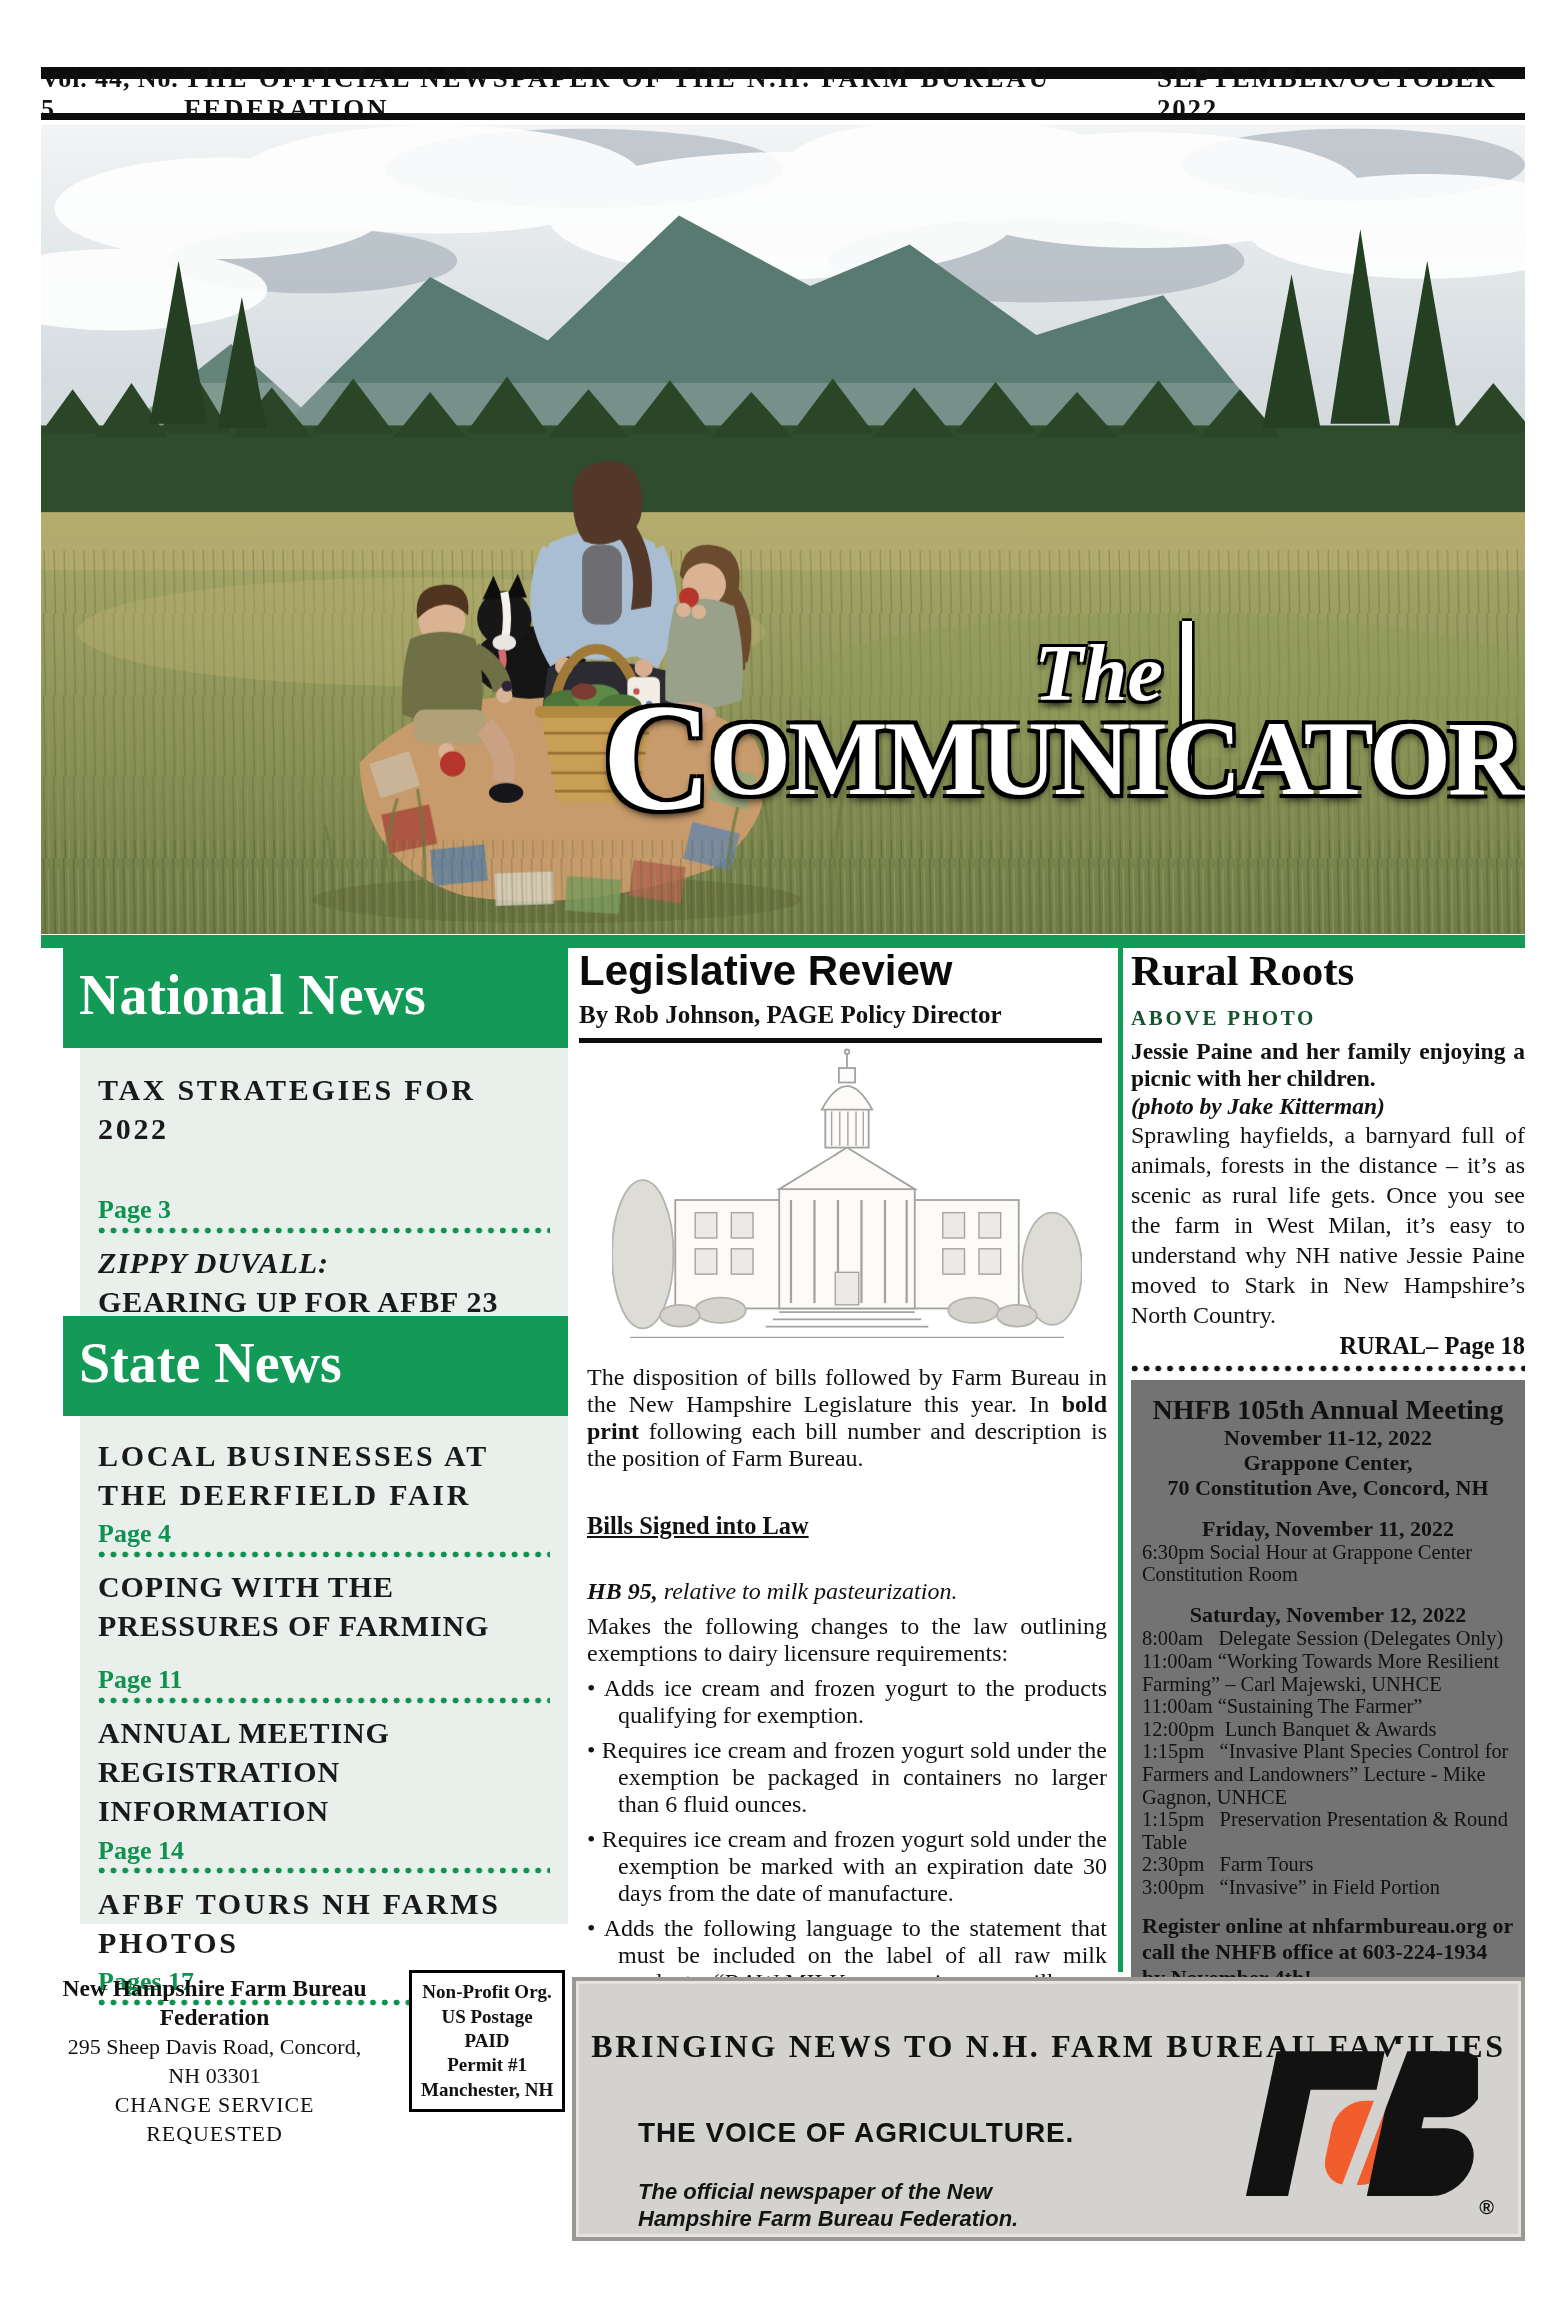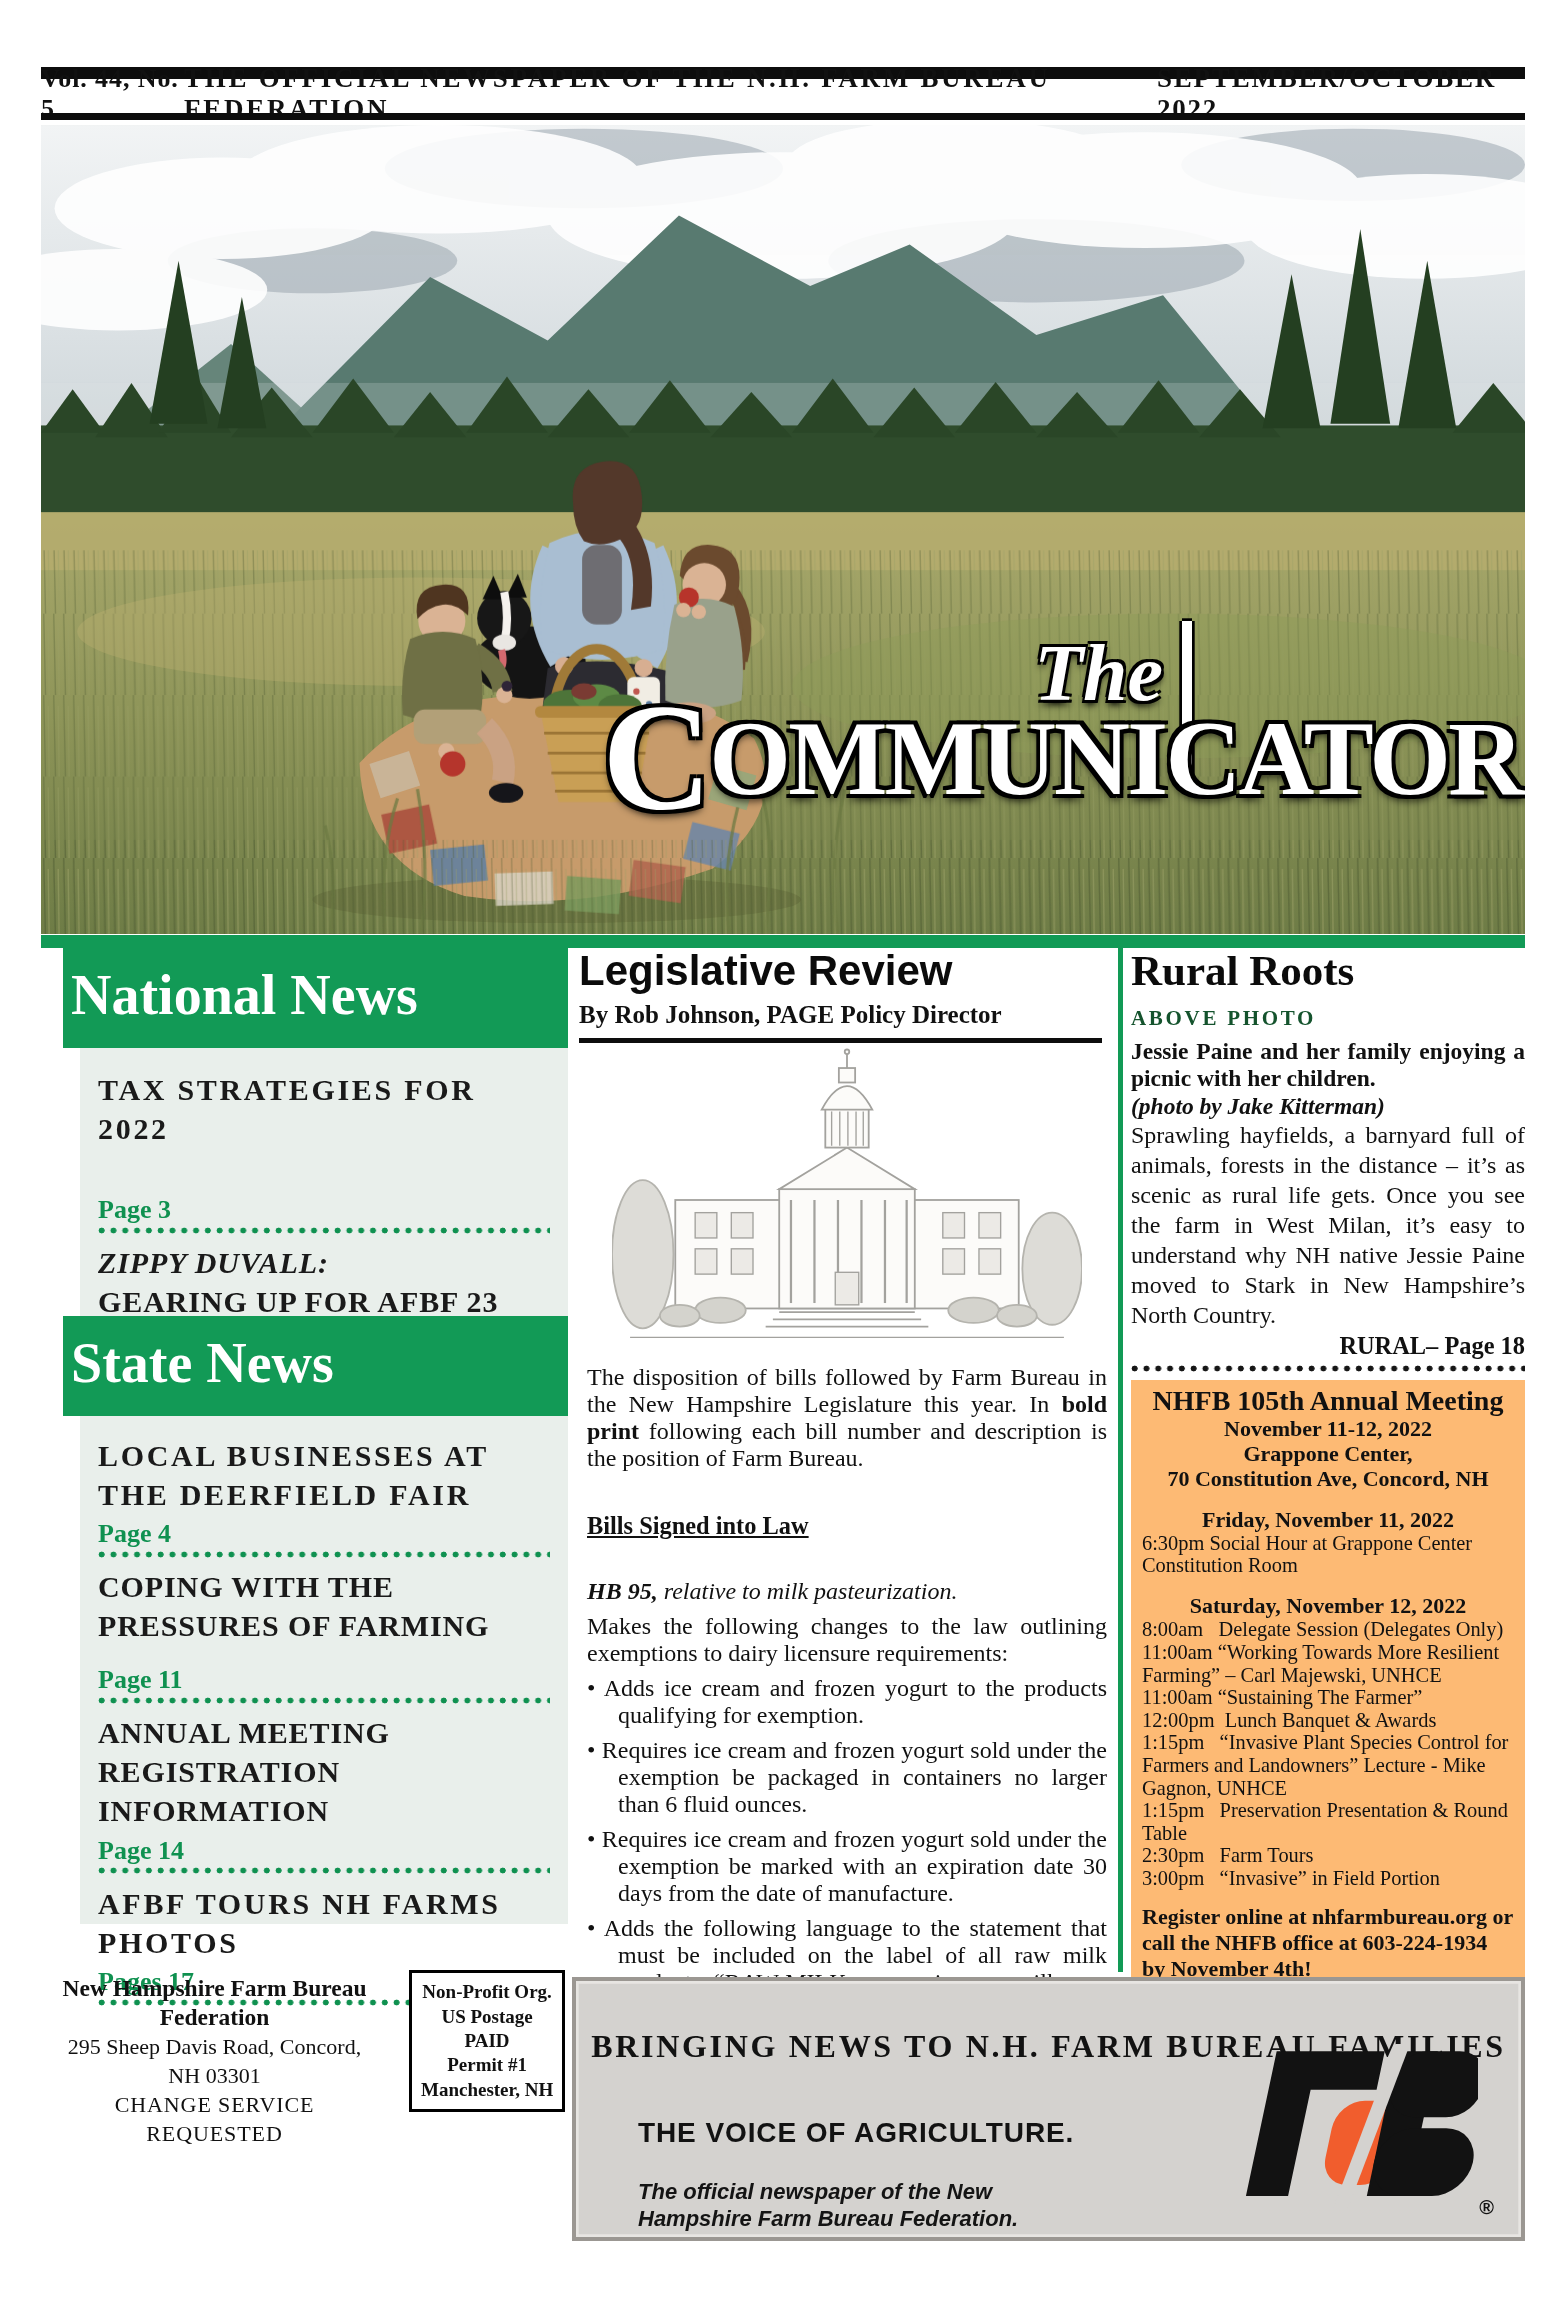--- a/index.html
+++ b/index.html
@@ -31,21 +31,21 @@
   .logo-word{position:absolute;right:3.6px;top:581px;color:#fff;font-weight:bold;
     font-size:105px;line-height:1;letter-spacing:-2.7px;white-space:nowrap;
     text-shadow:-3.6px -3.6px 0 #000,3.6px -3.6px 0 #000,-3.6px 3.6px 0 #000,3.6px 3.6px 0 #000,0 5.4px 9px #000;}
   .logo-word .initial{font-size:152px;line-height:0;position:relative;top:14.5px;}
 
   
   #greenbar{position:absolute;left:41px;top:935px;width:1484px;height:12.7px;background:#129a56;}
   #divider{position:absolute;left:1118px;top:948px;width:5.4px;height:1024px;background:#129a56;}
 
   .sec-banner{position:absolute;left:63px;width:505px;height:100px;background:#129a56;color:#fff;
-    font-weight:bold;font-size:56px;line-height:94px;padding-left:8px;box-sizing:border-box;}
+    font-weight:bold;font-size:56px;line-height:94px;padding-left:16px;box-sizing:border-box;}
   #banner-national{top:948px;}
   #banner-state{top:1316px;}
   .lightbox{position:absolute;left:80px;width:488px;background:#e9efeb;box-sizing:border-box;}
   #box-national{top:1048px;height:269px;padding:22px 18px 0 18px;}
   #box-state{top:1416px;height:508px;padding:20px 18px 0 18px;}
   .headline{font-weight:bold;font-size:30px;letter-spacing:2.7px;line-height:1.3;color:#1a1a1a;}
   .headline.tight{letter-spacing:0.9px;}
   .hl-italic{font-style:italic;}
   .page-ref{font-weight:bold;font-size:26px;color:#0f9150;margin-top:5.4px;}
   .dots-green{height:7.2px;margin:1.8px 0 9px 0;
@@ -75,21 +75,21 @@
   .continued .c-ital{font-style:italic;}
 
   
   #rural{position:absolute;left:1131px;top:948px;width:394px;}
   .rr-title{font-weight:bold;font-size:43px;line-height:1.05;margin:0 0 12.7px 0;color:#0b0b0b;}
   .kicker{font-weight:bold;font-size:21px;letter-spacing:2.7px;color:#14532d;margin-bottom:7.2px;}
   .caption{font-weight:bold;font-size:23.5px;line-height:27px;text-align:justify;}
   .credit{font-weight:bold;font-style:italic;font-size:23.5px;line-height:28px;}
   .rr-body{font-size:24px;line-height:30px;text-align:justify;}
   .jump{font-weight:bold;font-size:24.4px;text-align:right;margin-top:1.8px;}
-  #meetingbox{background:#fdba74;margin-top:0;padding:5px 11px 11px 11px;font-size:20.4px;line-height:22.6px;}
+  #meetingbox{background:#737373;margin-top:0;padding:14px 11px 11px 11px;font-size:20.4px;line-height:22.6px;}
   .mt-title{font-weight:bold;font-size:28px;text-align:center;line-height:31px;}
   .mt-center{font-weight:bold;text-align:center;font-size:22px;line-height:25px;}
   .mt-gap{height:16.3px;}
   .sched-line{white-space:pre-wrap;}
   .register{font-weight:bold;font-size:22px;line-height:26px;margin-top:14.5px;}
 
   
   #mailing{position:absolute;left:56px;top:1974px;width:317px;text-align:center;}
   #mailing .org{font-weight:bold;font-size:23.5px;line-height:29px;}
   #mailing .addr{font-size:22px;line-height:29px;}

